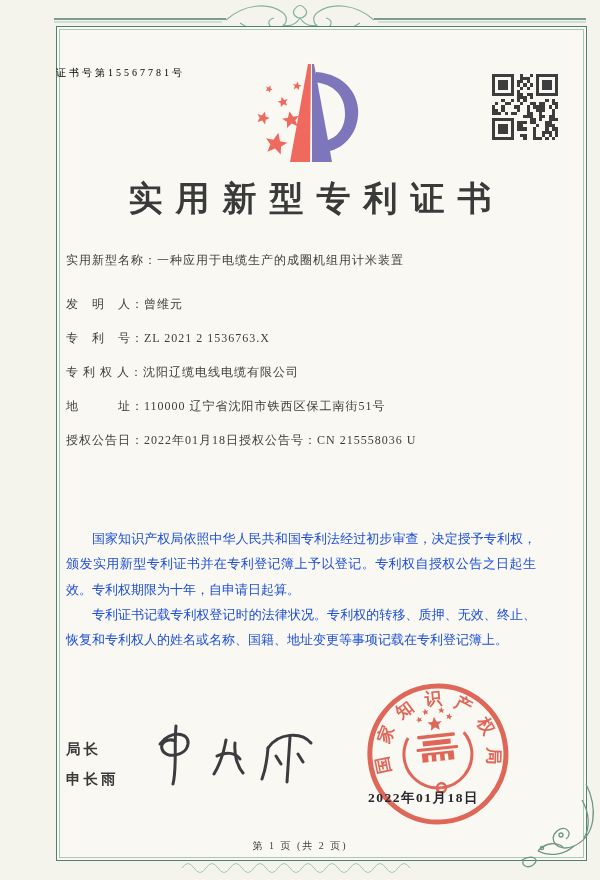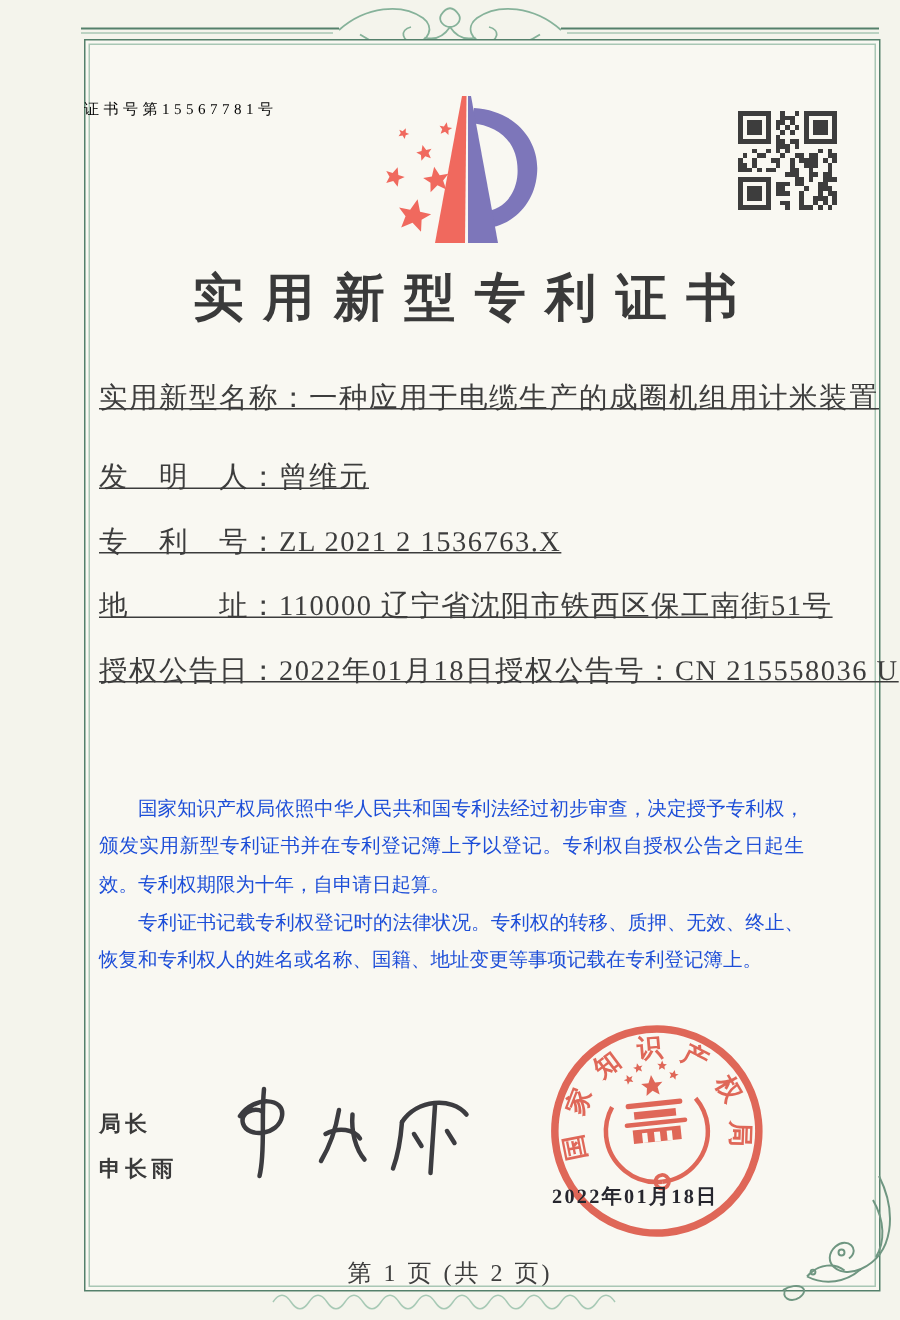--- a/index.html
+++ b/index.html
@@ -24,21 +24,21 @@
   }
   .logo{left:246px;top:56px;}
   .qr{left:492px;top:74px;}
   .title{
     left:0;right:0;top:176px;text-align:center;
     font-size:34px;font-weight:700;letter-spacing:13px;text-indent:13px;
     color:#3a3a3a;
     padding-left:20px;
   }
   .fields{left:66px;top:252px;width:474px;}
-  .field{font-size:19px;letter-spacing:1px;margin-bottom:17px;white-space:nowrap;text-decoration:underline;}
+  .field{font-size:12px;letter-spacing:1px;margin-bottom:17px;white-space:nowrap;}
   .field.gap-lg{margin-bottom:27px;}
   .field .lbl{color:#3d3d3d;}
   .field .val{color:#3d3d3d;}
   .grant-row{display:flex;}
   .paras{
     left:66px;top:526px;width:470px;
     font-size:13px;line-height:1.95;color:#1d4ed8;
     text-align:justify;
   }
   .paras p{margin:0;text-indent:2em;}
@@ -49,21 +49,21 @@
     font-size:14.5px;font-weight:700;letter-spacing:3px;color:#3a3a3a;
   }
   .signature{left:138px;top:716px;}
   .seal{left:356px;top:676px;transform:rotate(-6deg);opacity:.9;}
   .seal-date{
     left:368px;top:789px;z-index:6;
     font-size:13.5px;font-weight:700;letter-spacing:1.5px;color:#26262e;
   }
   .footer{
     left:0;right:0;top:839px;text-align:center;
-    font-size:16px;letter-spacing:2px;color:#3f3f3f;
+    font-size:10px;letter-spacing:2px;color:#3f3f3f;
   }
   .orn-top{left:0;top:0;}
   .orn-bottom{left:0;top:852px;}
   .orn-corner{left:516px;top:778px;z-index:2;}
 </style>
 </head>
 <body>
 
 <svg class="abs orn-top" width="600" height="36" viewBox="0 0 600 36">
   <g stroke="#54806b" stroke-width="1.4" fill="none">
@@ -244,20 +244,23 @@
   <div class="field gap-lg">
     <span class="lbl">实用新型名称：</span><span class="val">一种应用于电缆生产的成圈机组用计米装置</span>
   </div>
   <div class="field">
     <span class="lbl">发　明　人：</span><span class="val">曾维元</span>
   </div>
   <div class="field">
     <span class="lbl">专　利　号：</span><span class="val">ZL 2021 2 1536763.X</span>
   </div>
   <div class="field">
+    <span class="lbl">专 利 权 人：</span><span class="val">沈阳辽缆电线电缆有限公司</span>
+  </div>
+  <div class="field">
     <span class="lbl">地　　　址：</span><span class="val">110000 辽宁省沈阳市铁西区保工南街51号</span>
   </div>
   <div class="field grant-row">
     <span><span class="lbl">授权公告日：</span><span class="val">2022年01月18日</span></span>
     <span><span class="lbl">授权公告号：</span><span class="val">CN 215558036 U</span></span>
   </div>
 </div>
 
 <div class="abs paras">
   <p>国家知识产权局依照中华人民共和国专利法经过初步审查，决定授予专利权，颁发实用新型专利证书并在专利登记簿上予以登记。专利权自授权公告之日起生效。专利权期限为十年，自申请日起算。</p>

